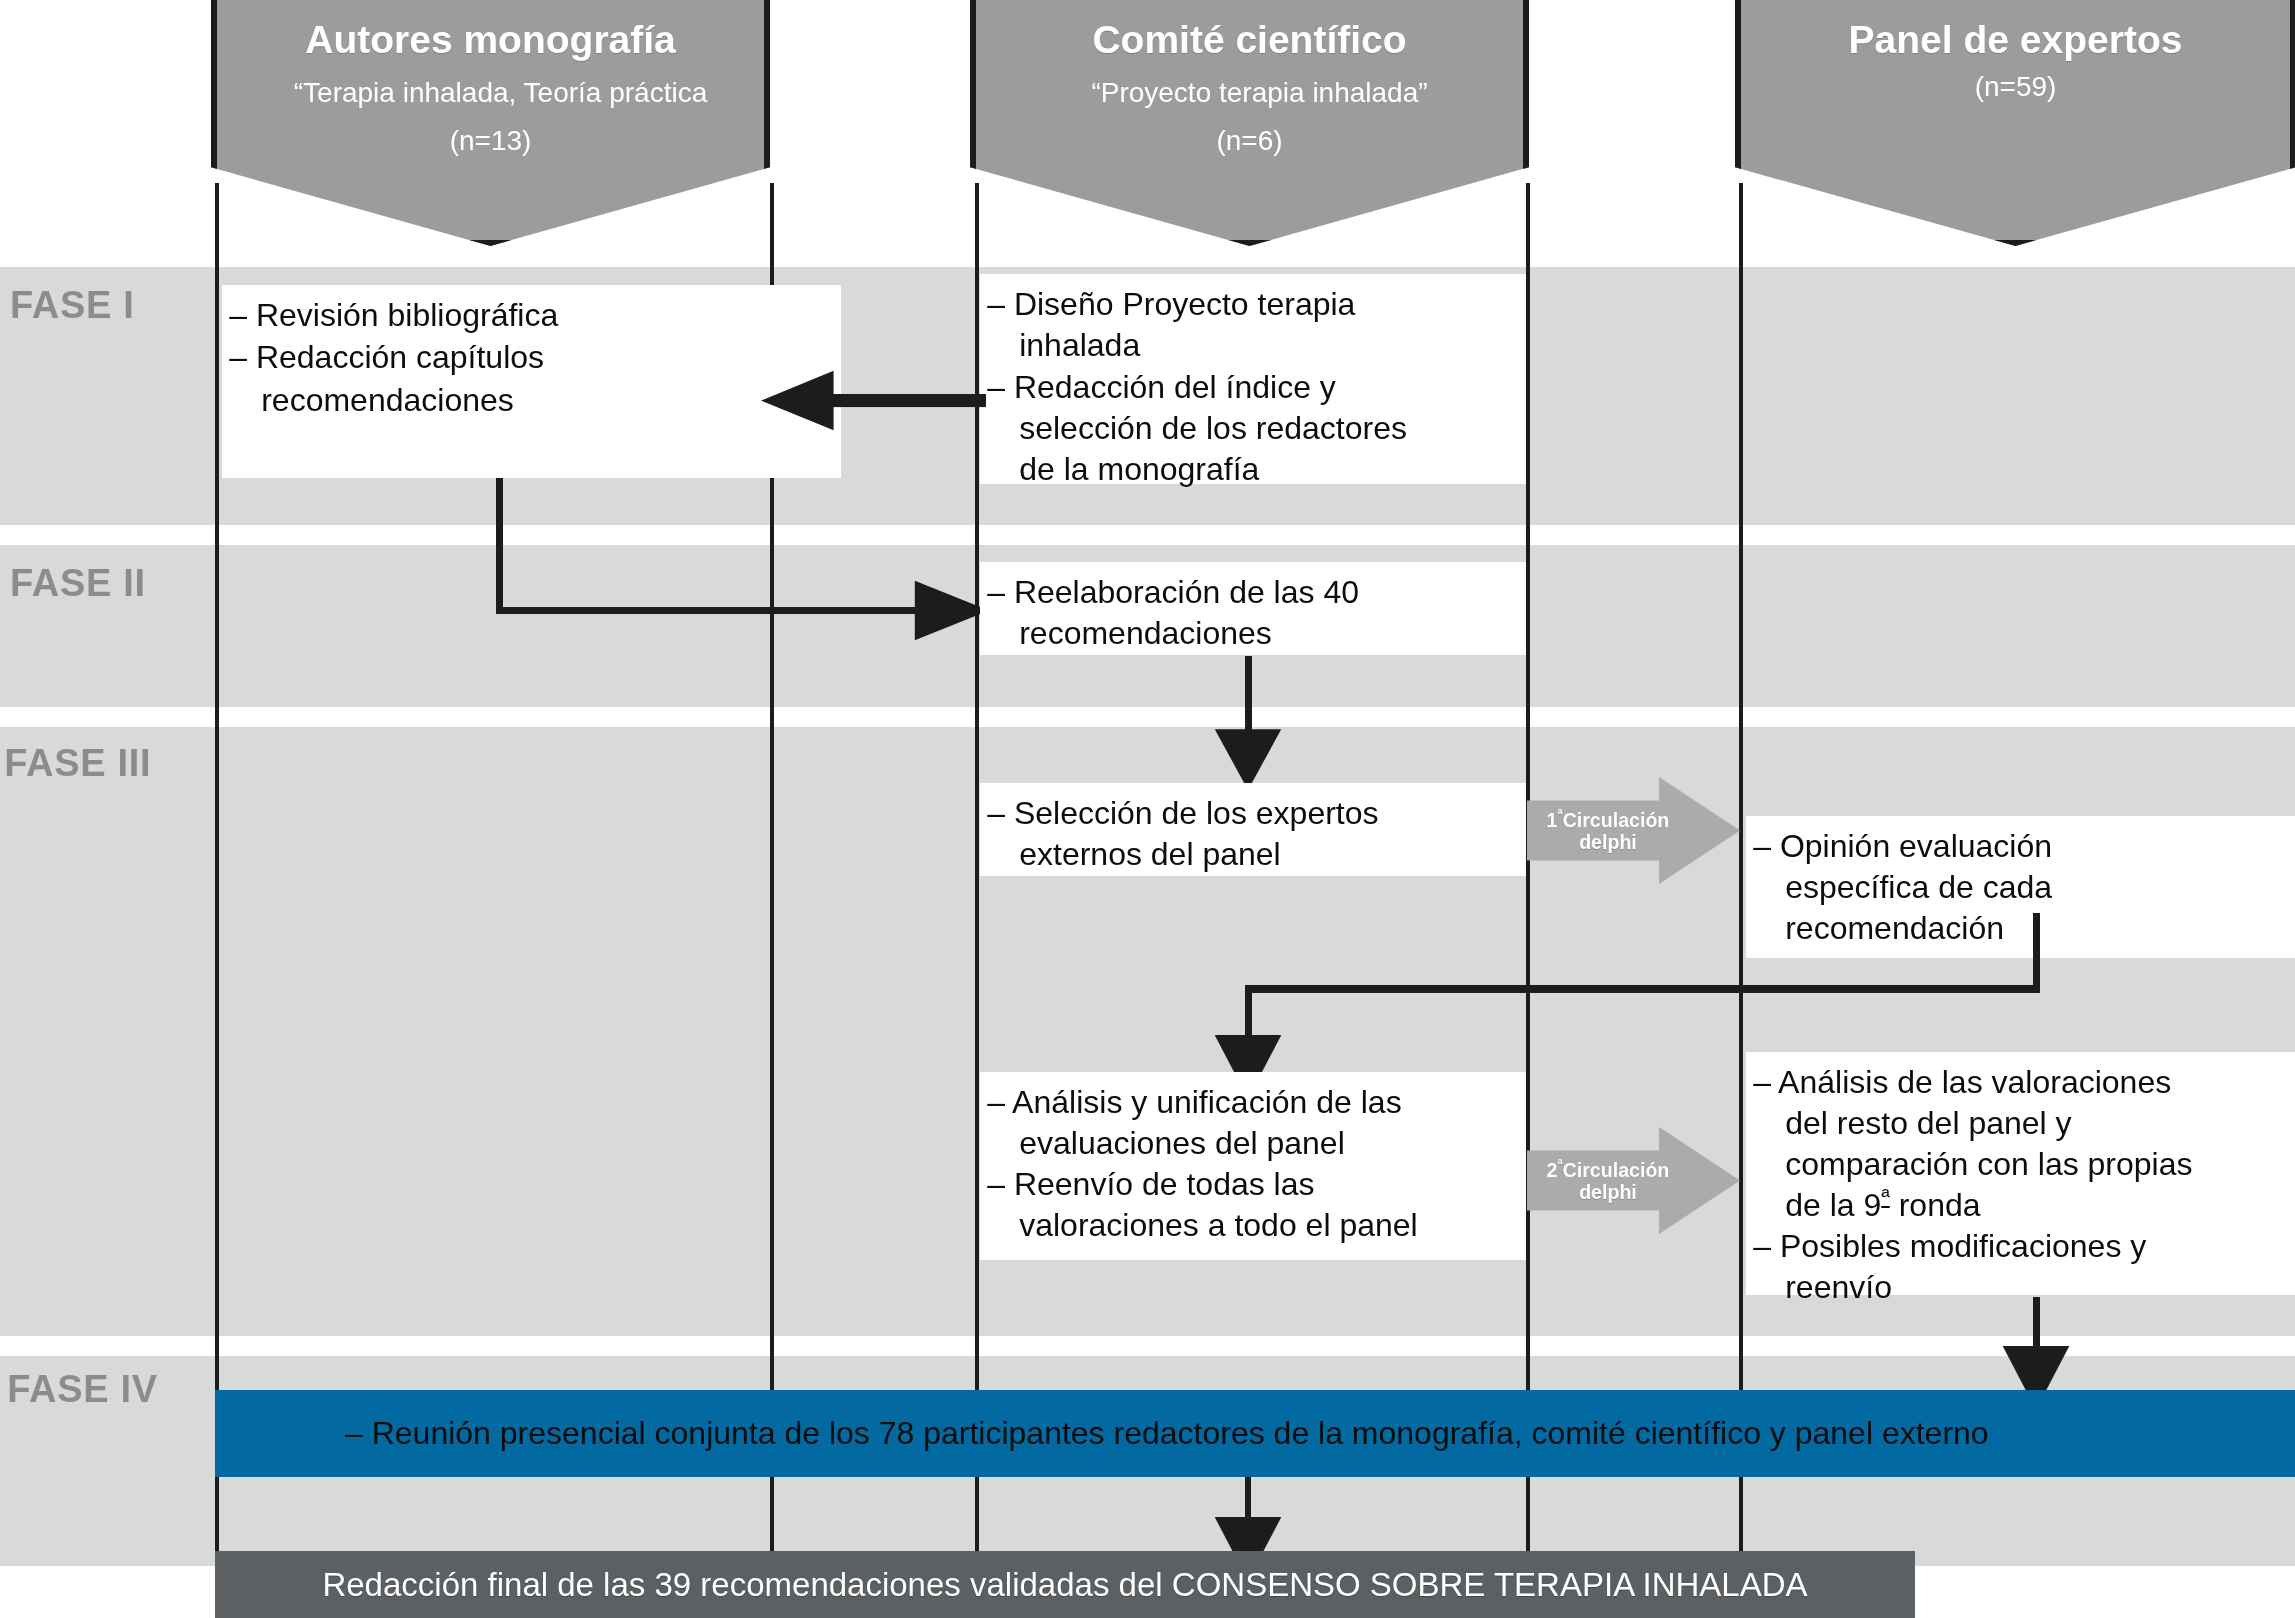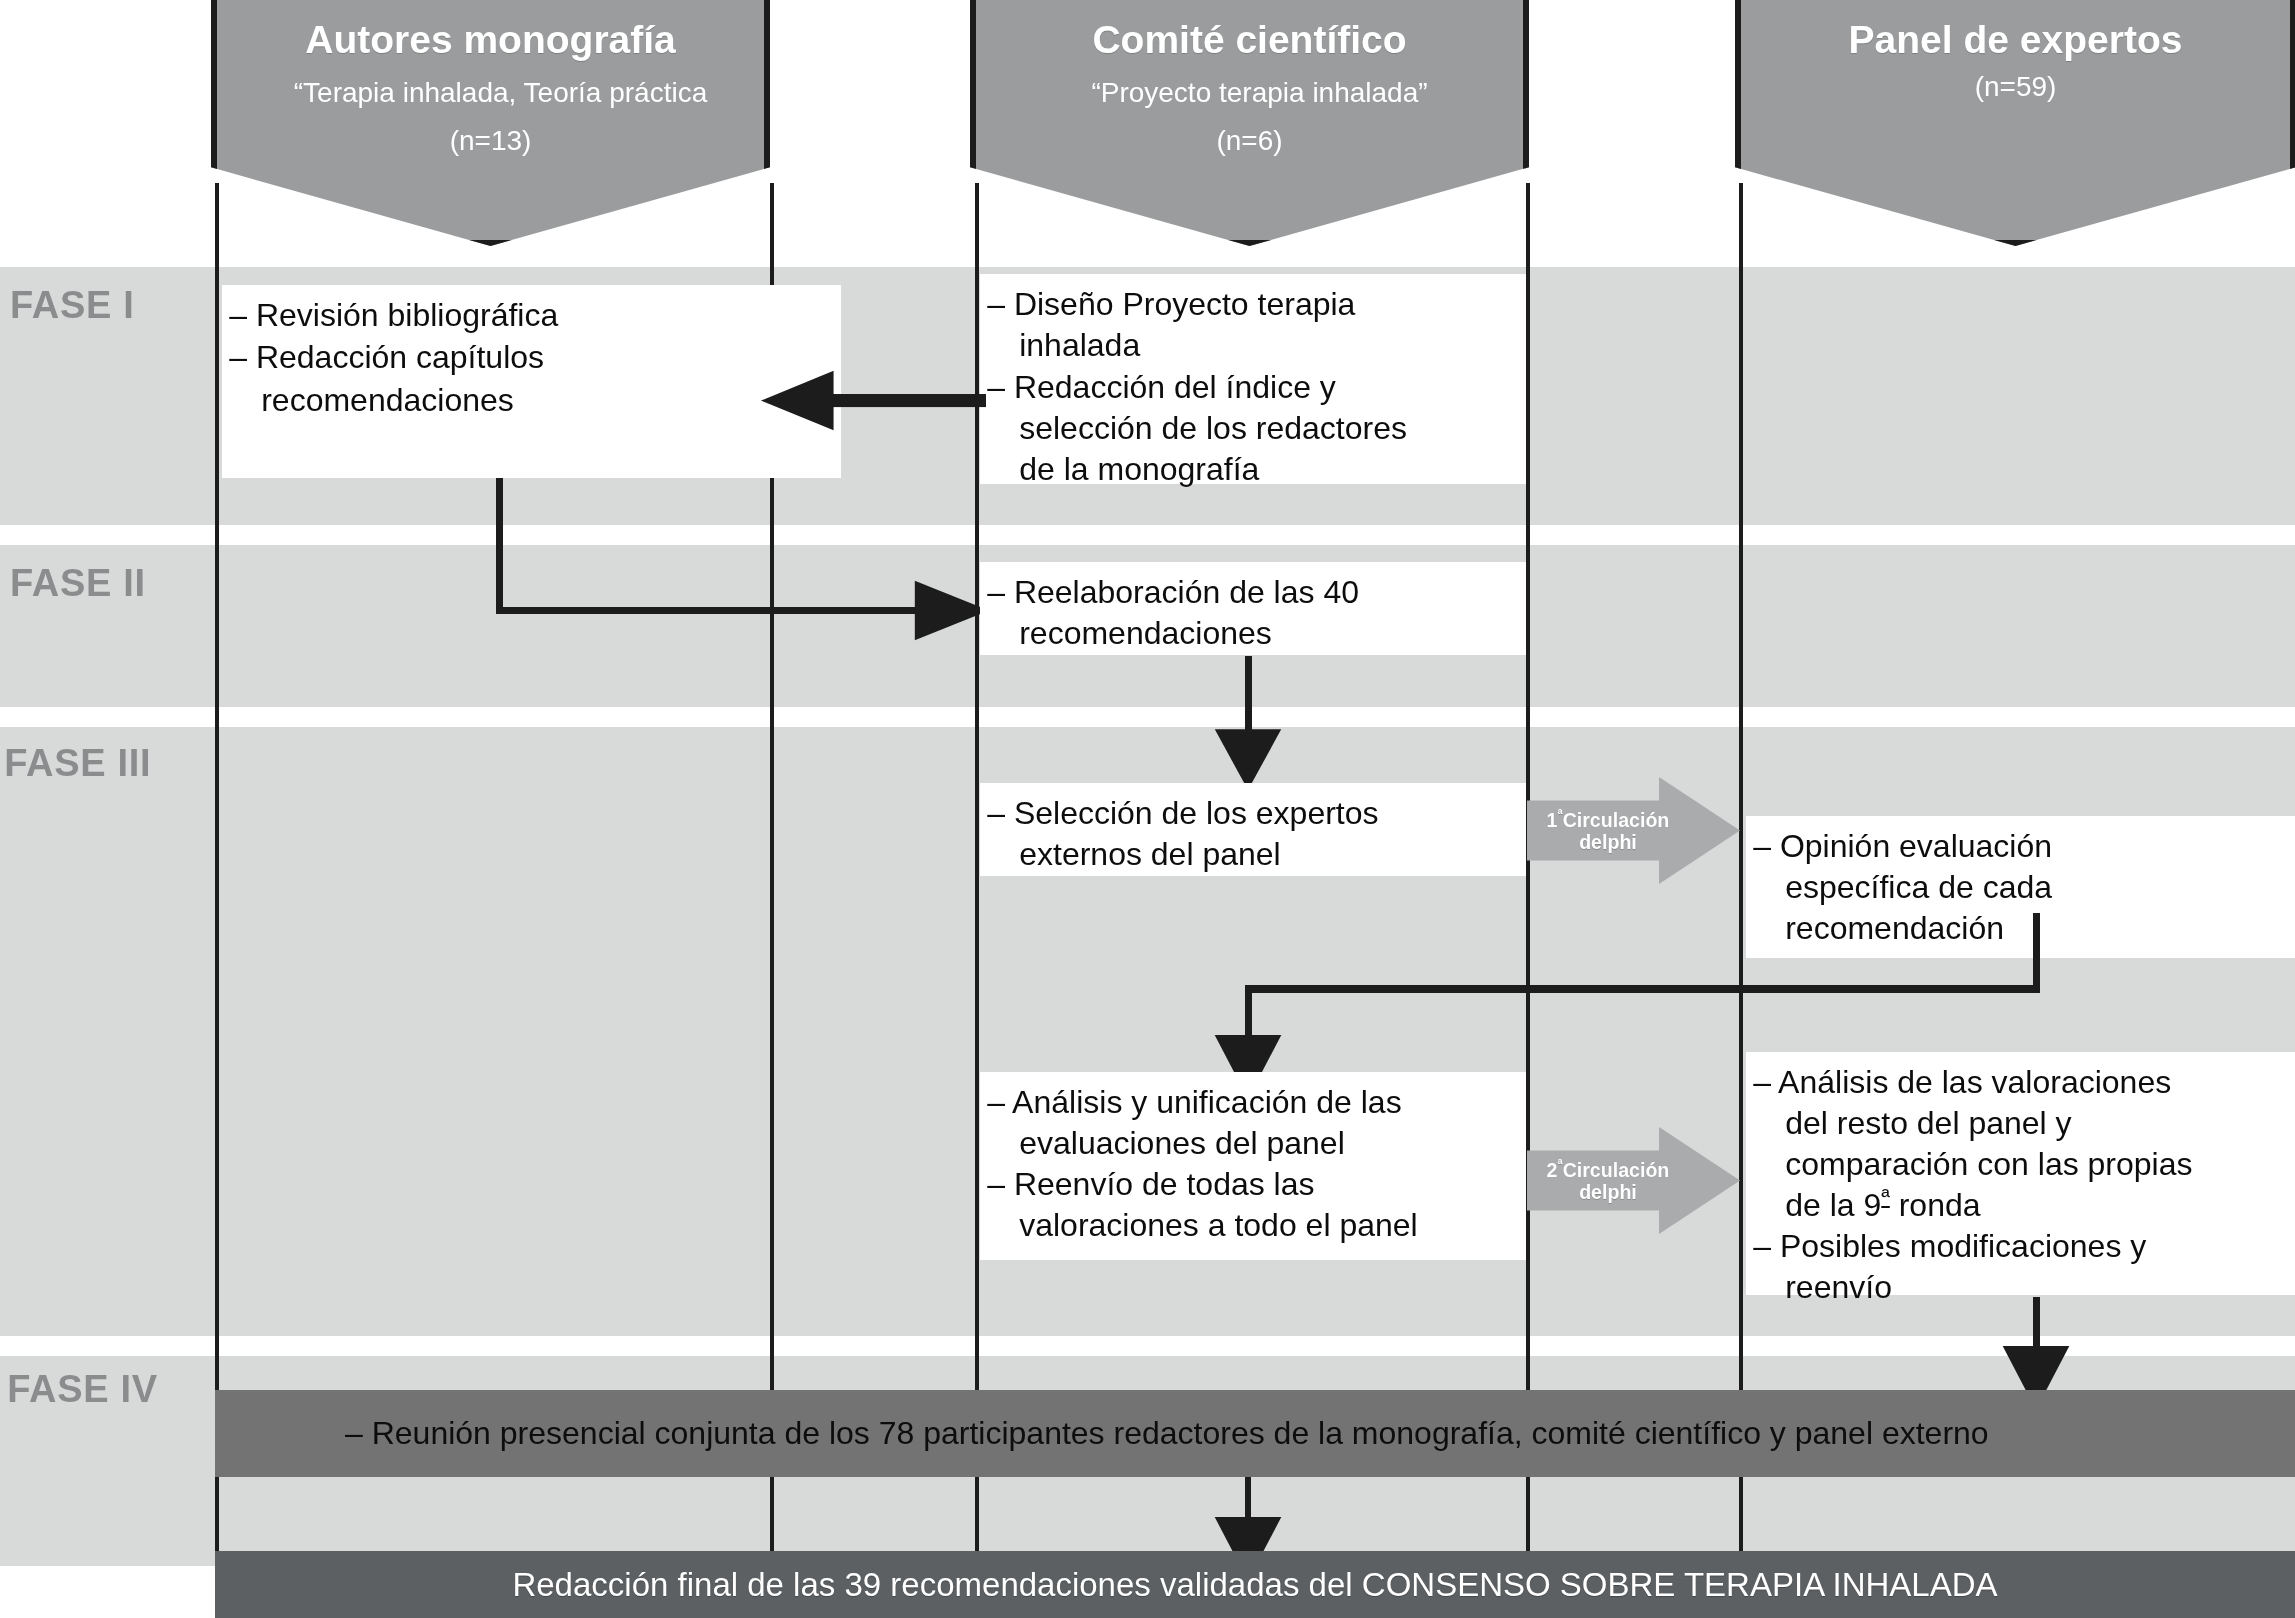--- a/index.html
+++ b/index.html
@@ -69,21 +69,21 @@
     line-height:1.28;
     color:#0d0d0d;
     text-indent:-32px;
     padding-left:32px;
     margin:0 0 1.4px 0;
   }
   .box li.tight{margin-bottom:0;}
 
   
   .wide-box{
-    position:absolute;background:#737373;
+    position:absolute;background:#0369a1;
     display:flex;align-items:center;
     box-sizing:border-box;
     padding-left:130px;
   }
   .wide-box span{font-size:32px;color:#0d0d0d;white-space:nowrap;}
 
   
   .final-bar{
     position:absolute;background:#5c6063;
     display:flex;align-items:center;justify-content:center;
@@ -256,18 +256,18 @@
 
   <div class="wide-box" style="left:215px;top:1390px;width:2080px;height:87px;">
     <span>– Reunión presencial conjunta de los 78 participantes redactores de la monografía, comité científico y panel externo</span>
   </div>
 
   <div class="conn" style="left:1245px;top:1477px;width:5.8px;height:65px;"></div>
   <svg class="arrow-svg" style="left:1206px;top:1511px;width:84px;height:70px;" viewBox="0 0 116 96">
     <polygon points="58,96 12,8 104,8" fill="#1c1c1c"></polygon>
   </svg>
 
-  <div class="final-bar" style="left:215px;top:1551px;width:2080px;height:68px;">
+  <div class="final-bar" style="left:215px;top:1551px;width:1700px;height:68px;">
     <span>Redacción final de las 39 recomendaciones validadas del CONSENSO SOBRE TERAPIA INHALADA</span>
   </div>
 
 </div>
 
 
 </body></html>

